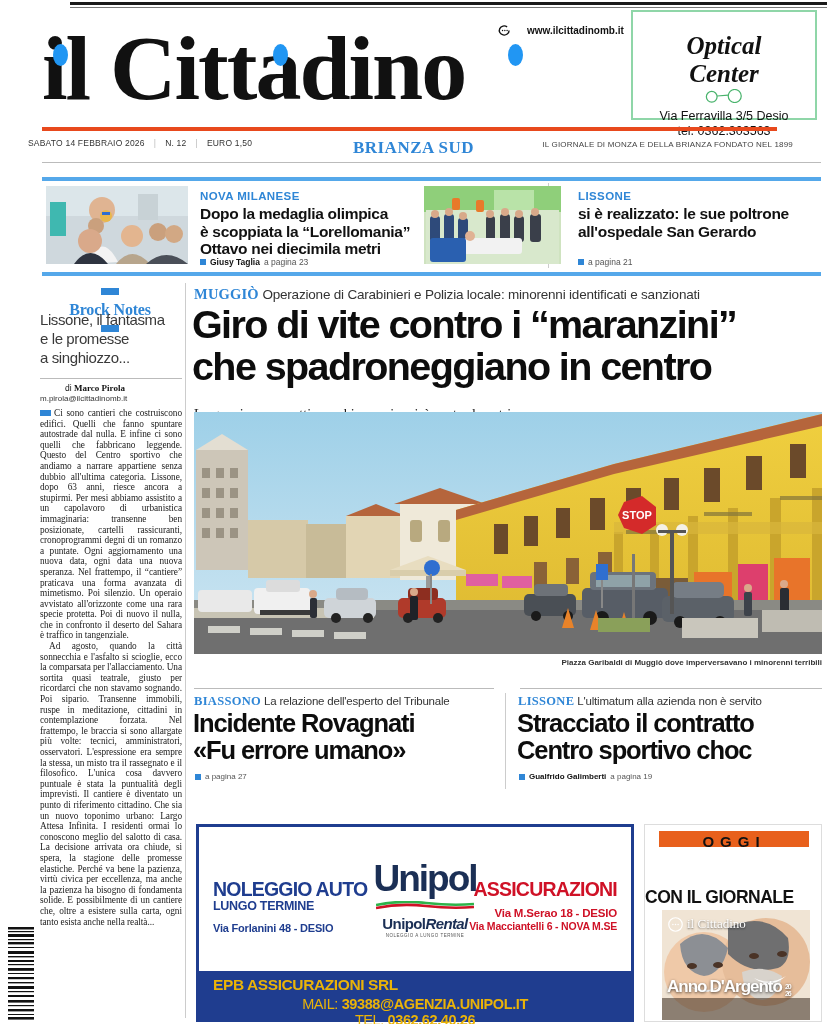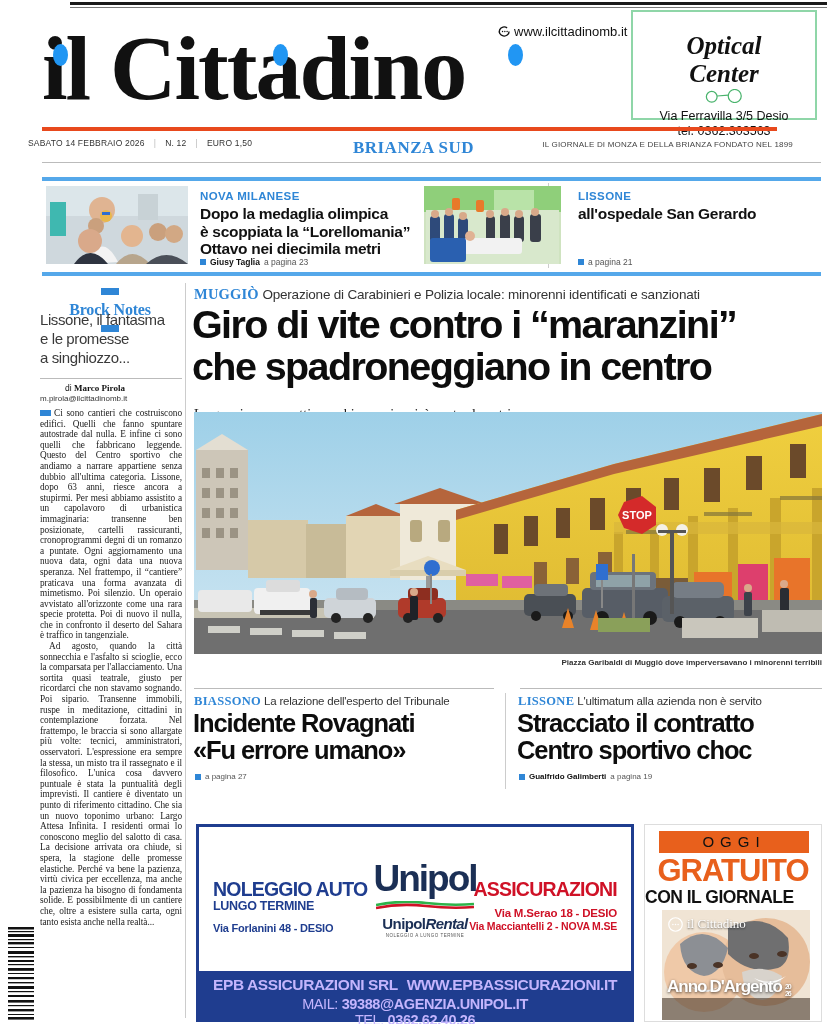--- a/index.html
+++ b/index.html
@@ -29,22 +29,22 @@
     line-height: 100px;
     white-space: nowrap;
   }
   .dot { position:absolute; border-radius:50%; background:#2196f3; }
   .dot-i { left:11px; top:26px; width:15px; height:22px; }
   .dot-t1 { left:231px; top:26px; width:15px; height:22px; }
   .dot-t2 { left:466px; top:26px; width:15px; height:22px; }
 
   .web-url {
     position:absolute; left:498px; top:24px;
-    font-size:13px; color:#111; font-weight:400;
-    display:flex; align-items:center; gap:3px;
+    font-size:10px; color:#111; font-weight:700;
+    display:flex; align-items:center; gap:16px;
     font-family:"Liberation Sans", sans-serif;
   }
   .chat-ico { width:13px; height:13px; display:inline-block; }
 
   
   .optical {
     position:absolute; left:631px; top:10px; width:186px; height:110px;
     border:2px solid #8fd6a8; background:#fff;
     text-align:center; padding-top:20px;
   }
@@ -191,35 +191,35 @@
   .unipol-logo .u2 .b { font-style:italic; font-weight:700; color:#1b2f55; }
   .unipol-logo .u3 { font-size:4.5px; color:#555; letter-spacing:0.5px; margin-top:1px; }
 
   .ad-assic { position:absolute; right:14px; top:52px; width:170px; text-align:right; }
   .ad-assic .l1 { font-weight:700; font-size:19.5px; color:#cf1126; line-height:21px; letter-spacing:-0.8px; }
   .ad-assic .l2 { font-weight:700; font-size:11.5px; color:#cf1126; line-height:14px; margin-top:6px; letter-spacing:-0.2px; }
   .ad-assic .l3 { font-weight:700; font-size:10.5px; color:#cf1126; line-height:13px; letter-spacing:-0.2px; }
 
   .ad-bot {
     position:absolute; left:0; bottom:0; width:100%; height:48px;
-    background:#1f3d8f; color:#c4b5fd; padding:5px 14px;
+    background:#1f3d8f; color:#eab308; padding:5px 14px;
   }
   .ad-bot .row { display:flex; justify-content:space-between; align-items:center; }
   .ad-bot .r1 { font-size:15.5px; font-weight:700; letter-spacing:-0.4px; }
   .ad-bot .r2 { font-size:14.5px; letter-spacing:-0.4px; margin-top:2px;flex-direction:column; }
   .ad-bot .r2 b { font-weight:700; }
   .ad-bot .lbl { font-weight:400; }
 
   .ad-oggi {
     position:absolute; left:644px; top:824px; width:178px; height:198px;
     border:1px solid #ddd; background:#fff; overflow:hidden;
   }
   .oggi-bar {
-    position:absolute; left:14px; top:6px; width:150px; height:22px;
-    background:#e8601c; color:#111; font-weight:400; font-size:15px;
+    position:absolute; left:14px; top:6px; width:150px; height:16px;
+    background:#e8601c; color:#111; font-weight:700; font-size:15px;
     letter-spacing:6px; text-align:center; line-height:22px;
   }
   .oggi-grat {
     position:absolute; left:0; top:29px; width:100%; text-align:center;
     font-weight:700; font-size:31px; color:#e8601c; letter-spacing:-1px; line-height:33px;
   }
   .oggi-con {
     position:absolute; left:0; top:62px; width:100%; text-align:left;
     font-weight:700; font-size:17.5px; color:#111; letter-spacing:-0.5px;
   }
@@ -356,20 +356,21 @@
           <rect x="52" y="14" width="8" height="12" rx="2"></rect>
           <rect x="28" y="12" width="8" height="12" rx="2"></rect>
         </g>
       <g fill="#2a60b0">
           <rect x="6" y="52" width="36" height="24" rx="3"></rect>
         </g>
     </svg>
   </div>
   <div class="t-kicker" style="left:578px; top:190px;">LISSONE</div>
   <div class="t-head" style="left:578px; top:205px; width:250px;">
+    <div>si è realizzato: le sue poltrone</div>
     <div>all'ospedale San Gerardo</div>
   </div>
   <div class="t-by" style="left:578px; top:257px;">
     <span class="sq"></span>
     <span>a pagina 21</span>
   </div>
 
   <div class="colrule-v"></div>
 
   <div class="brock-head">
@@ -668,39 +669,37 @@
         </svg>
         <div class="u2">
           <span class="a">Unipol</span><span class="b">Rental</span>
         </div>
         <div class="u3">NOLEGGIO A LUNGO TERMINE</div>
       </div>
 
       <div class="ad-assic">
         <div class="l1">ASSICURAZIONI</div>
         <div class="l2">Via M.Serao 18 - DESIO</div>
-        <div class="l3">Via Macciantelli 2 - NOVA M.SE</div>
+        <div class="l3">Via Macciantelli 6 - NOVA M.SE</div>
       </div>
     </div>
 
     <div class="ad-bot">
       <div class="row">
         <span class="r1">EPB ASSICURAZIONI SRL</span>
-        <span class="r1">WWW.EPBASSICURAZIONI.IT</span>
       </div>
       <div class="row r2">
         <span><span class="lbl">MAIL:</span> <b>39388@AGENZIA.UNIPOL.IT</b></span>
         <span><span class="lbl">TEL.</span> <b>0362.62.40.26</b></span>
       </div>
     </div>
   </div>
 
   <div class="ad-oggi">
     <div class="oggi-bar">OGGI</div>
-    <div class="oggi-grat">GRATUITO</div>
     <div class="oggi-con">CON IL GIORNALE</div>
     <div class="oggi-cover">
       <svg width="148" height="110" viewBox="0 0 148 110" preserveAspectRatio="none">
         <rect width="148" height="110" fill="#f0e4d4"></rect>
         <circle cx="42" cy="62" r="40" fill="#efc9a8"></circle>
         <circle cx="104" cy="52" r="44" fill="#e6bd9a"></circle>
         <path d="M18 34 q24 -22 48 4 q-6 26 -24 28 q-22 -4 -24 -32z" fill="#8c8f94"></path>
         <path d="M66 18 q36 -18 60 10 q4 24 -10 30 q-28 8 -50 -14z" fill="#6f6f70"></path>
         <path d="M80 62 q22 -8 40 4 q-4 22 -20 24 q-18 -2 -20 -28z" fill="#d8d3cc"></path>
         <g fill="#4a3326">

